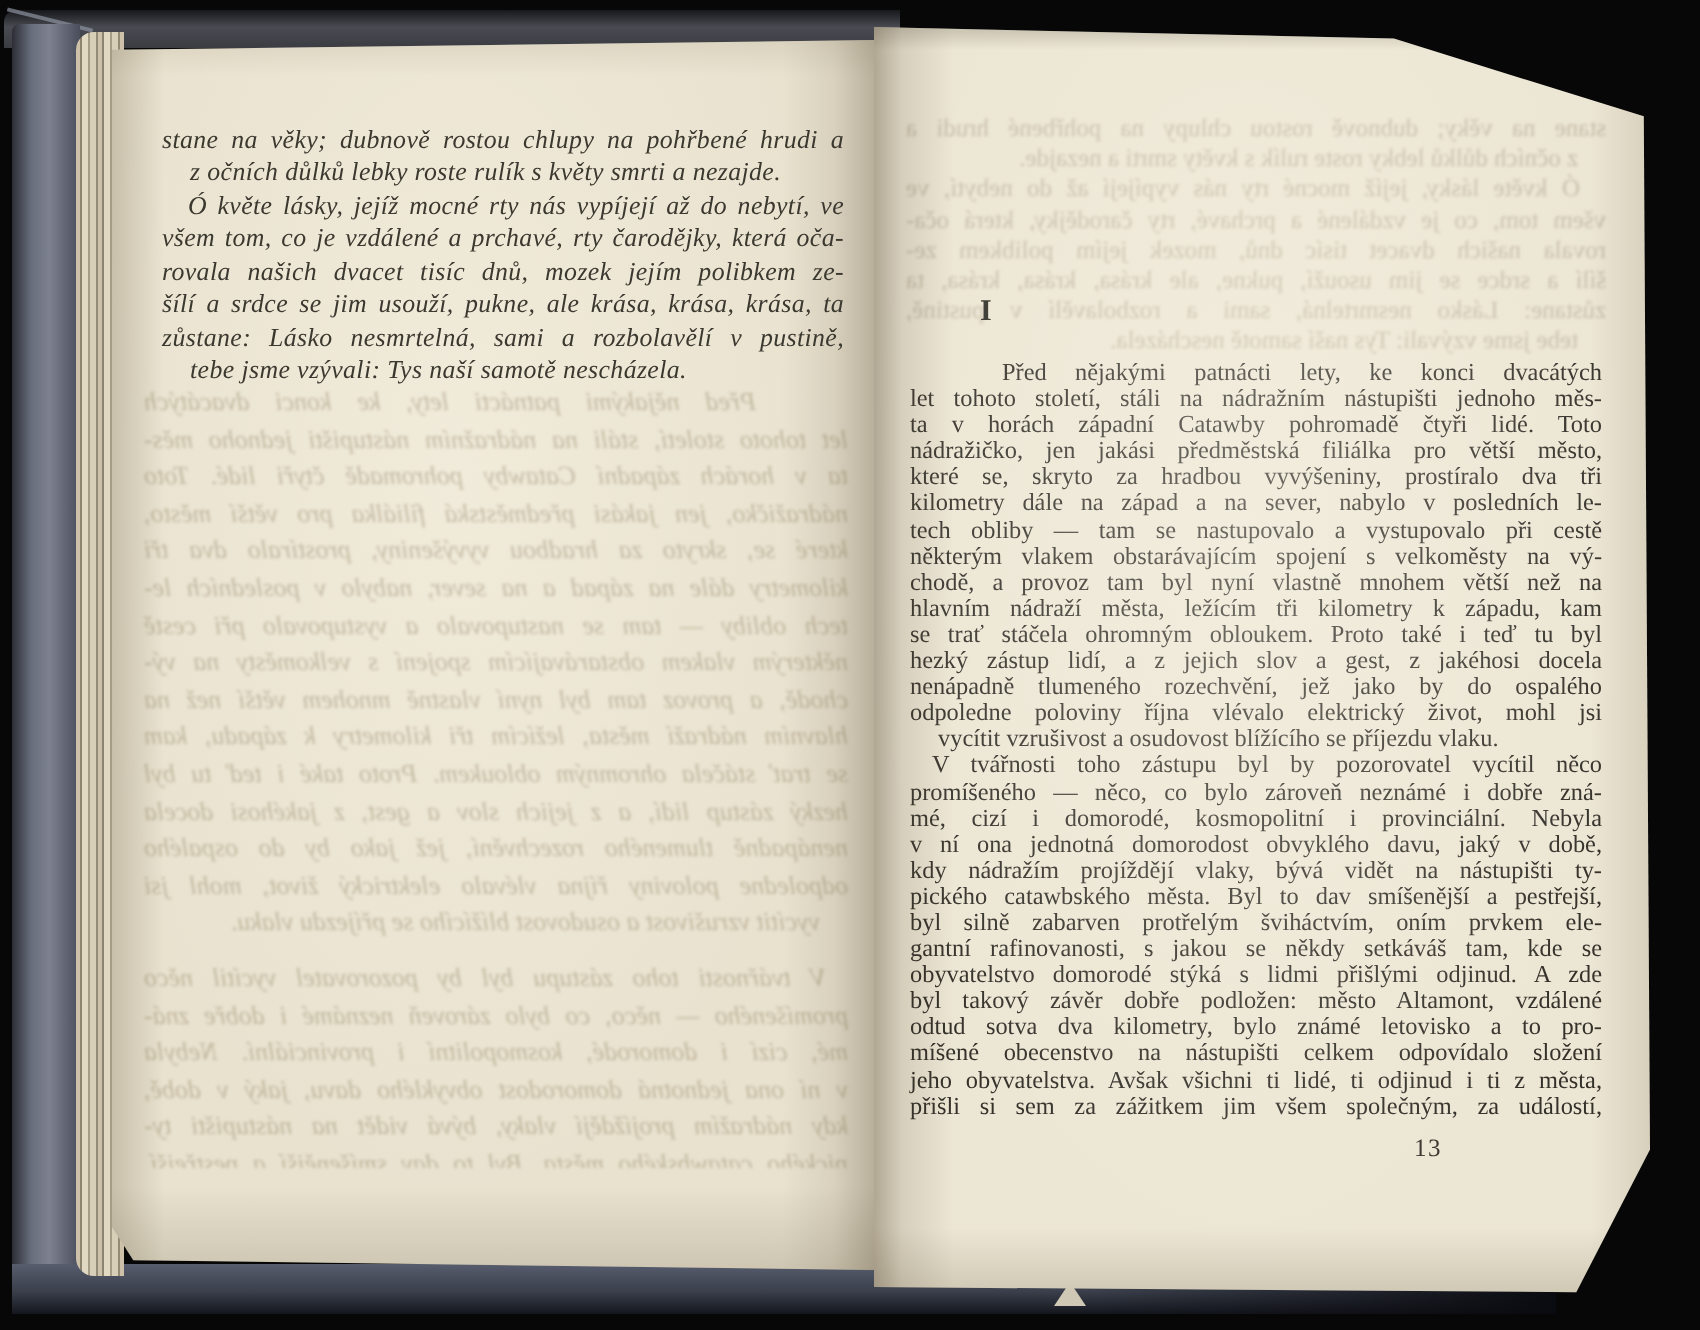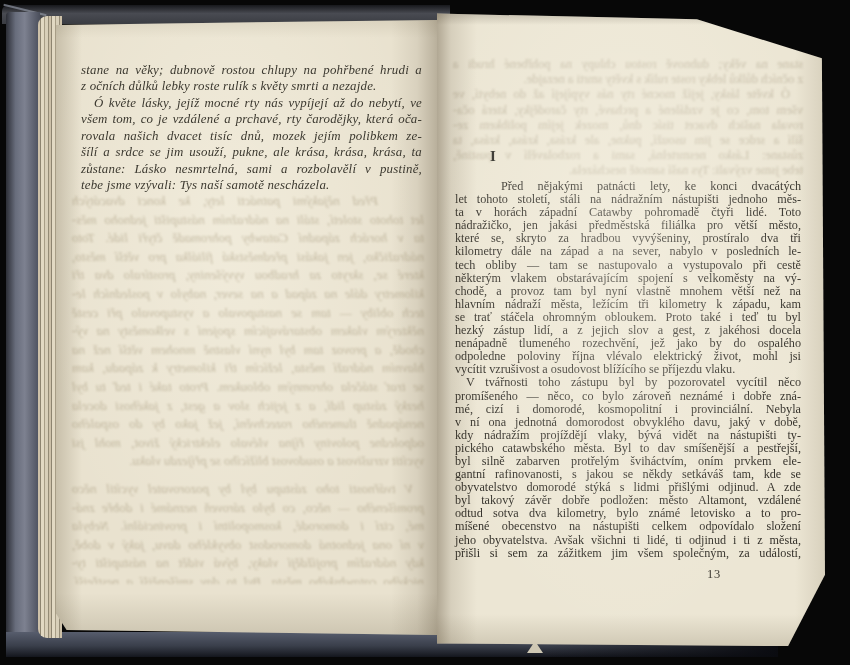--- a/index.html
+++ b/index.html
@@ -74,21 +74,21 @@
     left:25px; top:42px; width:341px;
     font-style:italic; font-size:12.9px; line-height:16.45px;
     color:#3b382f; letter-spacing:.2px;
   }
   .right-text {
     left:18px; top:169px; width:346px;
     font-size:12.2px; line-height:13.1px;
     color:#34312a;
   }
   .line { text-align:justify; text-align-last:justify; }
-  .line.last { text-align-last:left; }
+  .line.last { text-align-last:left;margin-left:14px; }
   .chapter-numeral {
     position:absolute; left:53px; top:137px; z-index:2;
     font-size:15px; font-weight:600; color:#2f2d27; letter-spacing:.5px;
   }
   .page-number {
     position:absolute; left:270px; top:556px; z-index:2;
     font-size:12.5px; color:#3a372f; letter-spacing:.8px;
   }
   
   .ghost {

